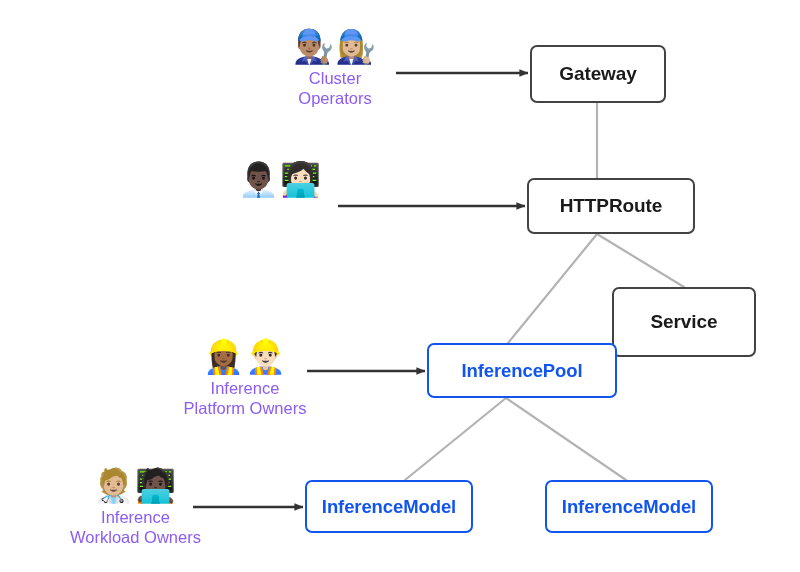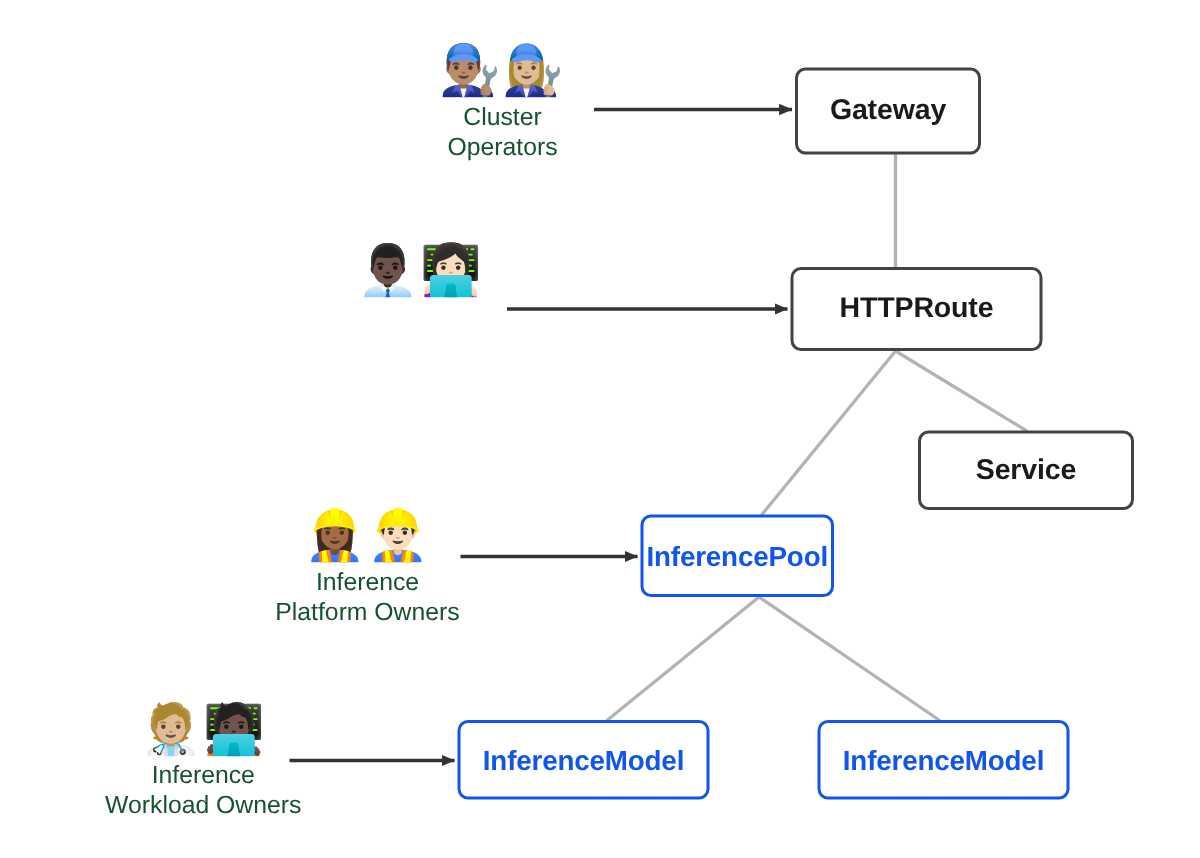--- a/index.html
+++ b/index.html
@@ -60,21 +60,21 @@
   .persona-emoji {
     font-size: 33px;
     line-height: 40px;
     letter-spacing: 1px;
     white-space: nowrap;
   }
   .persona-caption {
     margin-top: 1px;
     font-size: 16.5px;
     line-height: 20px;
-    color: #14532d;
+    color: #8b5cf6;
     text-align: center;
     white-space: pre-line;
   }
 </style>
 </head>
 <body>
 
 <div id="canvas">
 
   <svg id="edges" viewBox="0 0 800 572" xmlns="http://www.w3.org/2000/svg">
@@ -92,30 +92,30 @@
       </g>
     <g id="arrow-lines">
         <line x1="396" y1="73" x2="528" y2="73" stroke="#333333" stroke-width="2.4" marker-end="url(#arrowhead)"></line>
         <line x1="338" y1="206" x2="525" y2="206" stroke="#333333" stroke-width="2.4" marker-end="url(#arrowhead)"></line>
         <line x1="307" y1="371" x2="425" y2="371" stroke="#333333" stroke-width="2.4" marker-end="url(#arrowhead)"></line>
         <line x1="193" y1="507" x2="303" y2="507" stroke="#333333" stroke-width="2.4" marker-end="url(#arrowhead)"></line>
       </g>
   </svg>
 
   <div id="nodes-layer">
-      <div class="node plain" style="left: 530px; top: 45px; width: 124px; height: 58px;">
+      <div class="node plain" style="left: 530px; top: 45px; width: 136px; height: 58px;">
         <span>Gateway</span>
       </div>
       <div class="node plain" style="left: 527px; top: 178px; width: 168px; height: 56px;">
         <span>HTTPRoute</span>
       </div>
-      <div class="node plain" style="left: 612px; top: 287px; width: 144px; height: 53px;">
+      <div class="node plain" style="left: 612px; top: 287px; width: 144px; height: 70px;">
         <span>Service</span>
       </div>
-      <div class="node accent" style="left: 427px; top: 343px; width: 129px; height: 55px;">
+      <div class="node accent" style="left: 427px; top: 343px; width: 190px; height: 55px;">
         <span>InferencePool</span>
       </div>
       <div class="node accent" style="left: 305px; top: 480px; width: 168px; height: 53px;">
         <span>InferenceModel</span>
       </div>
       <div class="node accent" style="left: 545px; top: 480px; width: 168px; height: 53px;">
         <span>InferenceModel</span>
       </div>
     </div>
   <div id="personas-layer">

